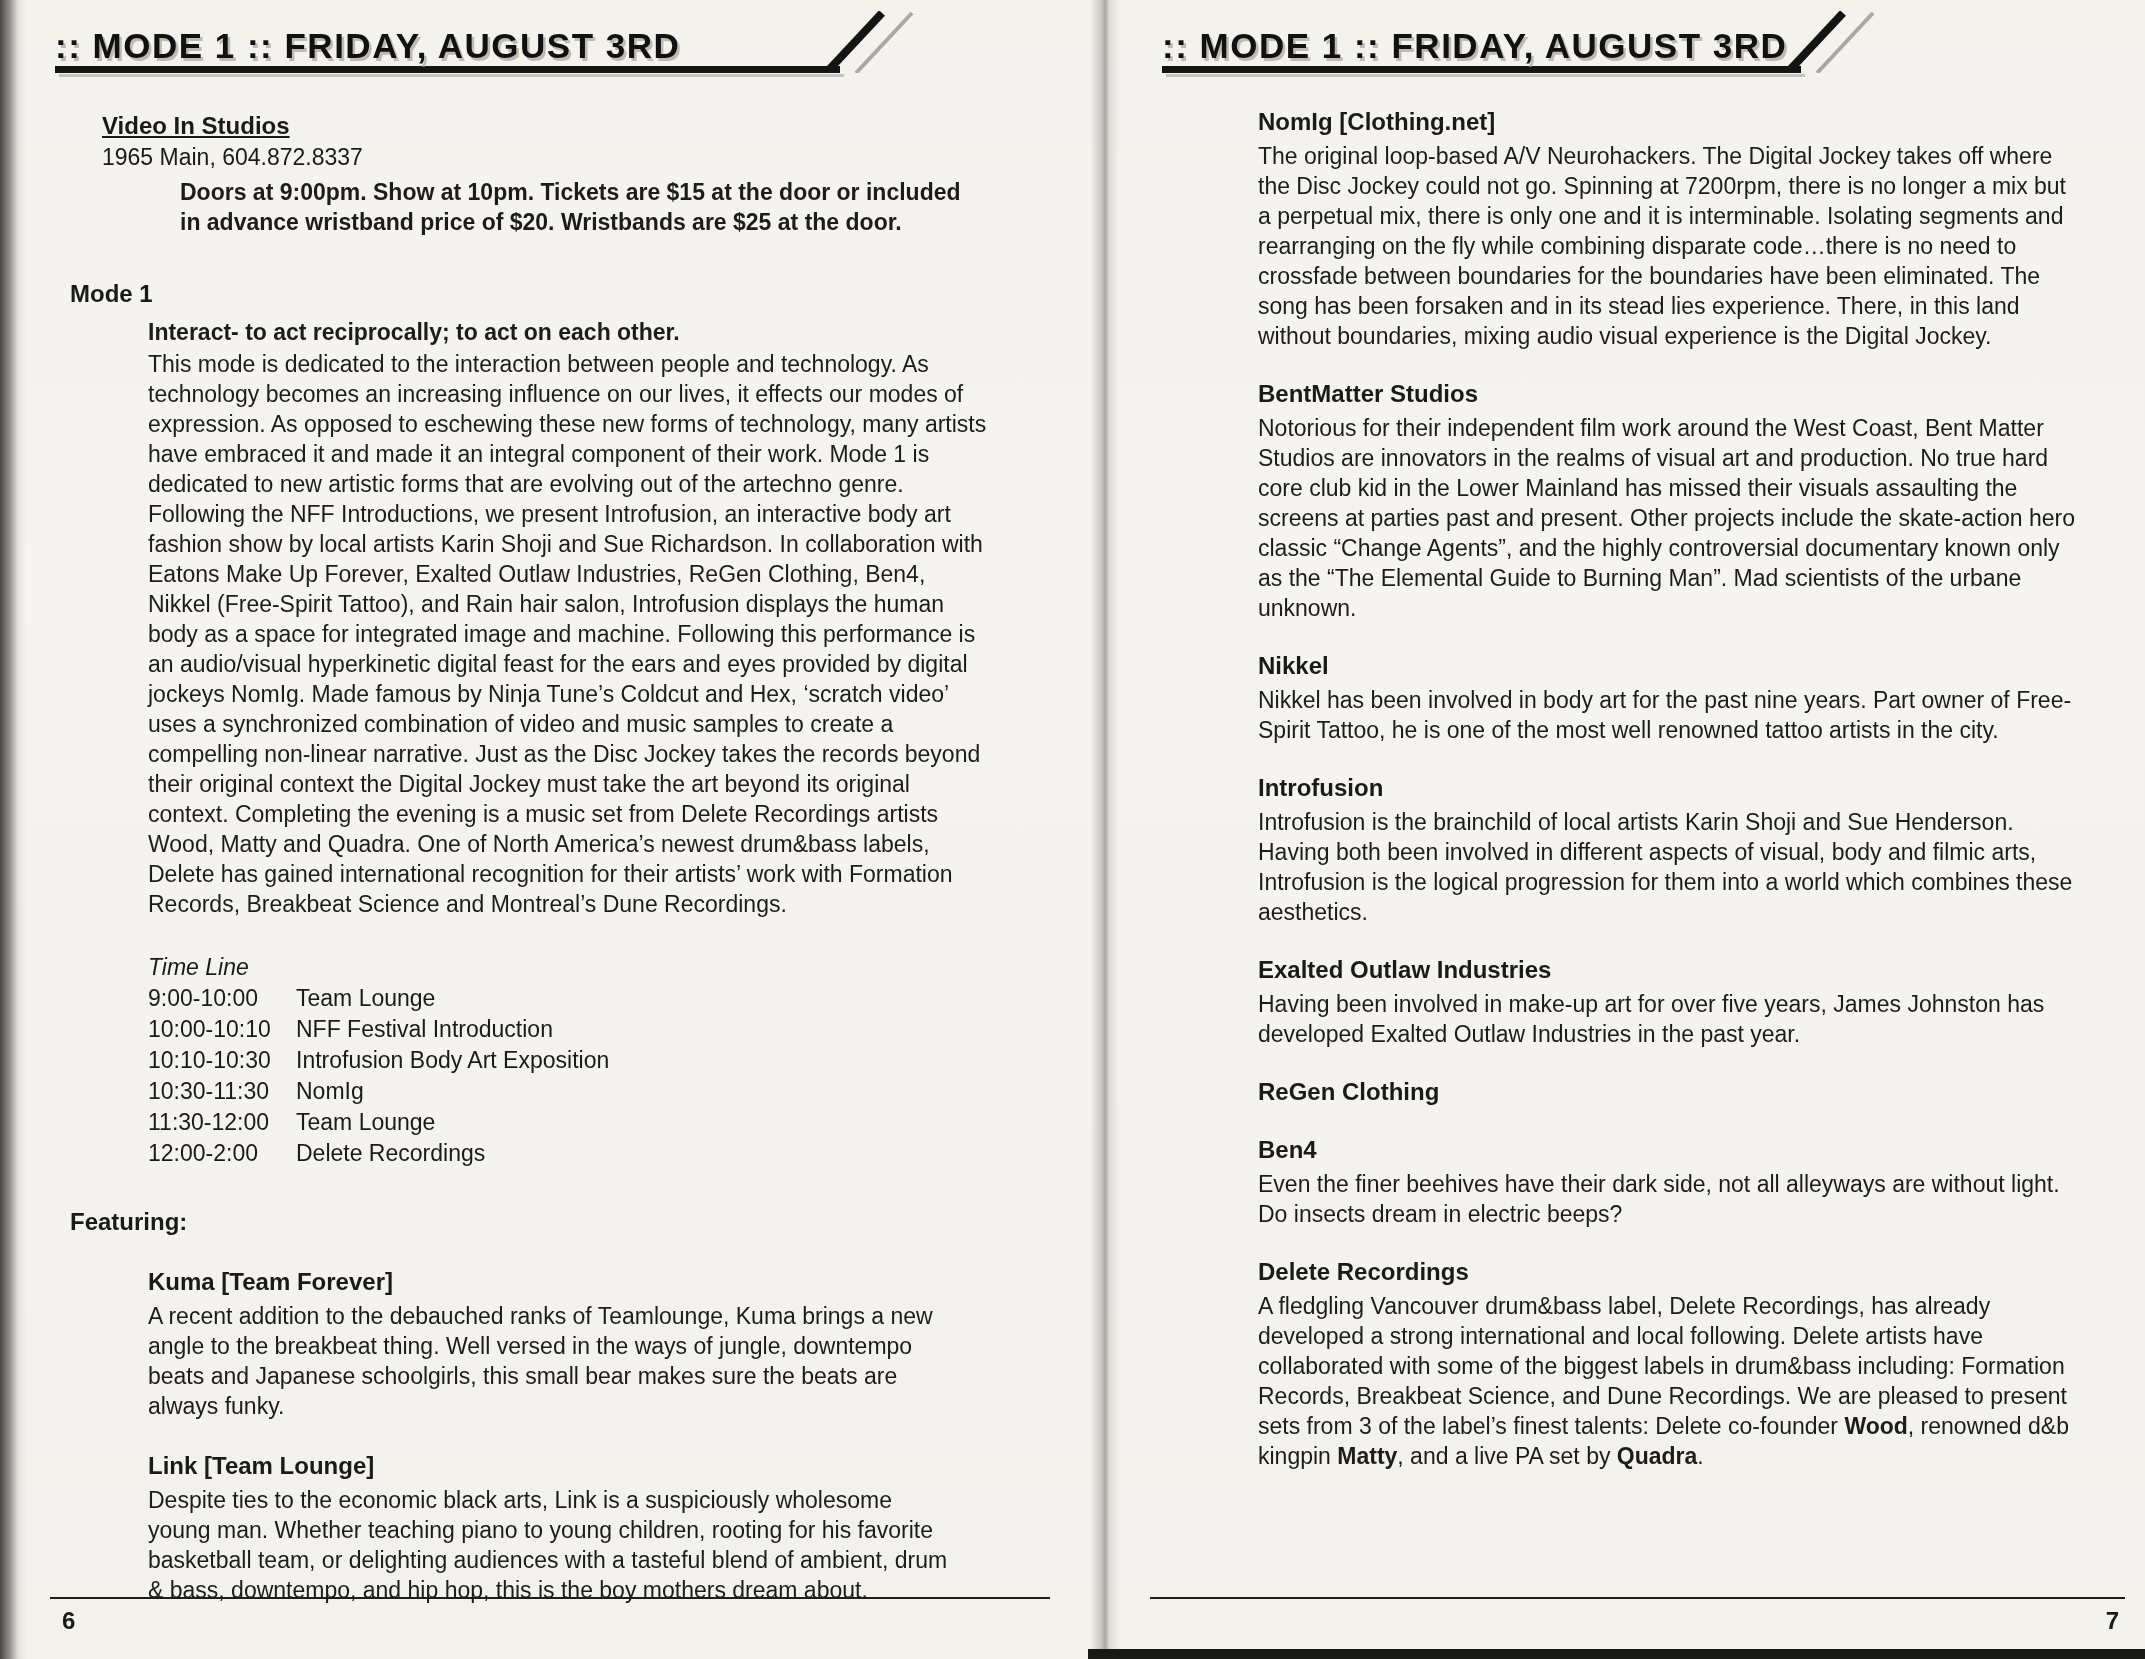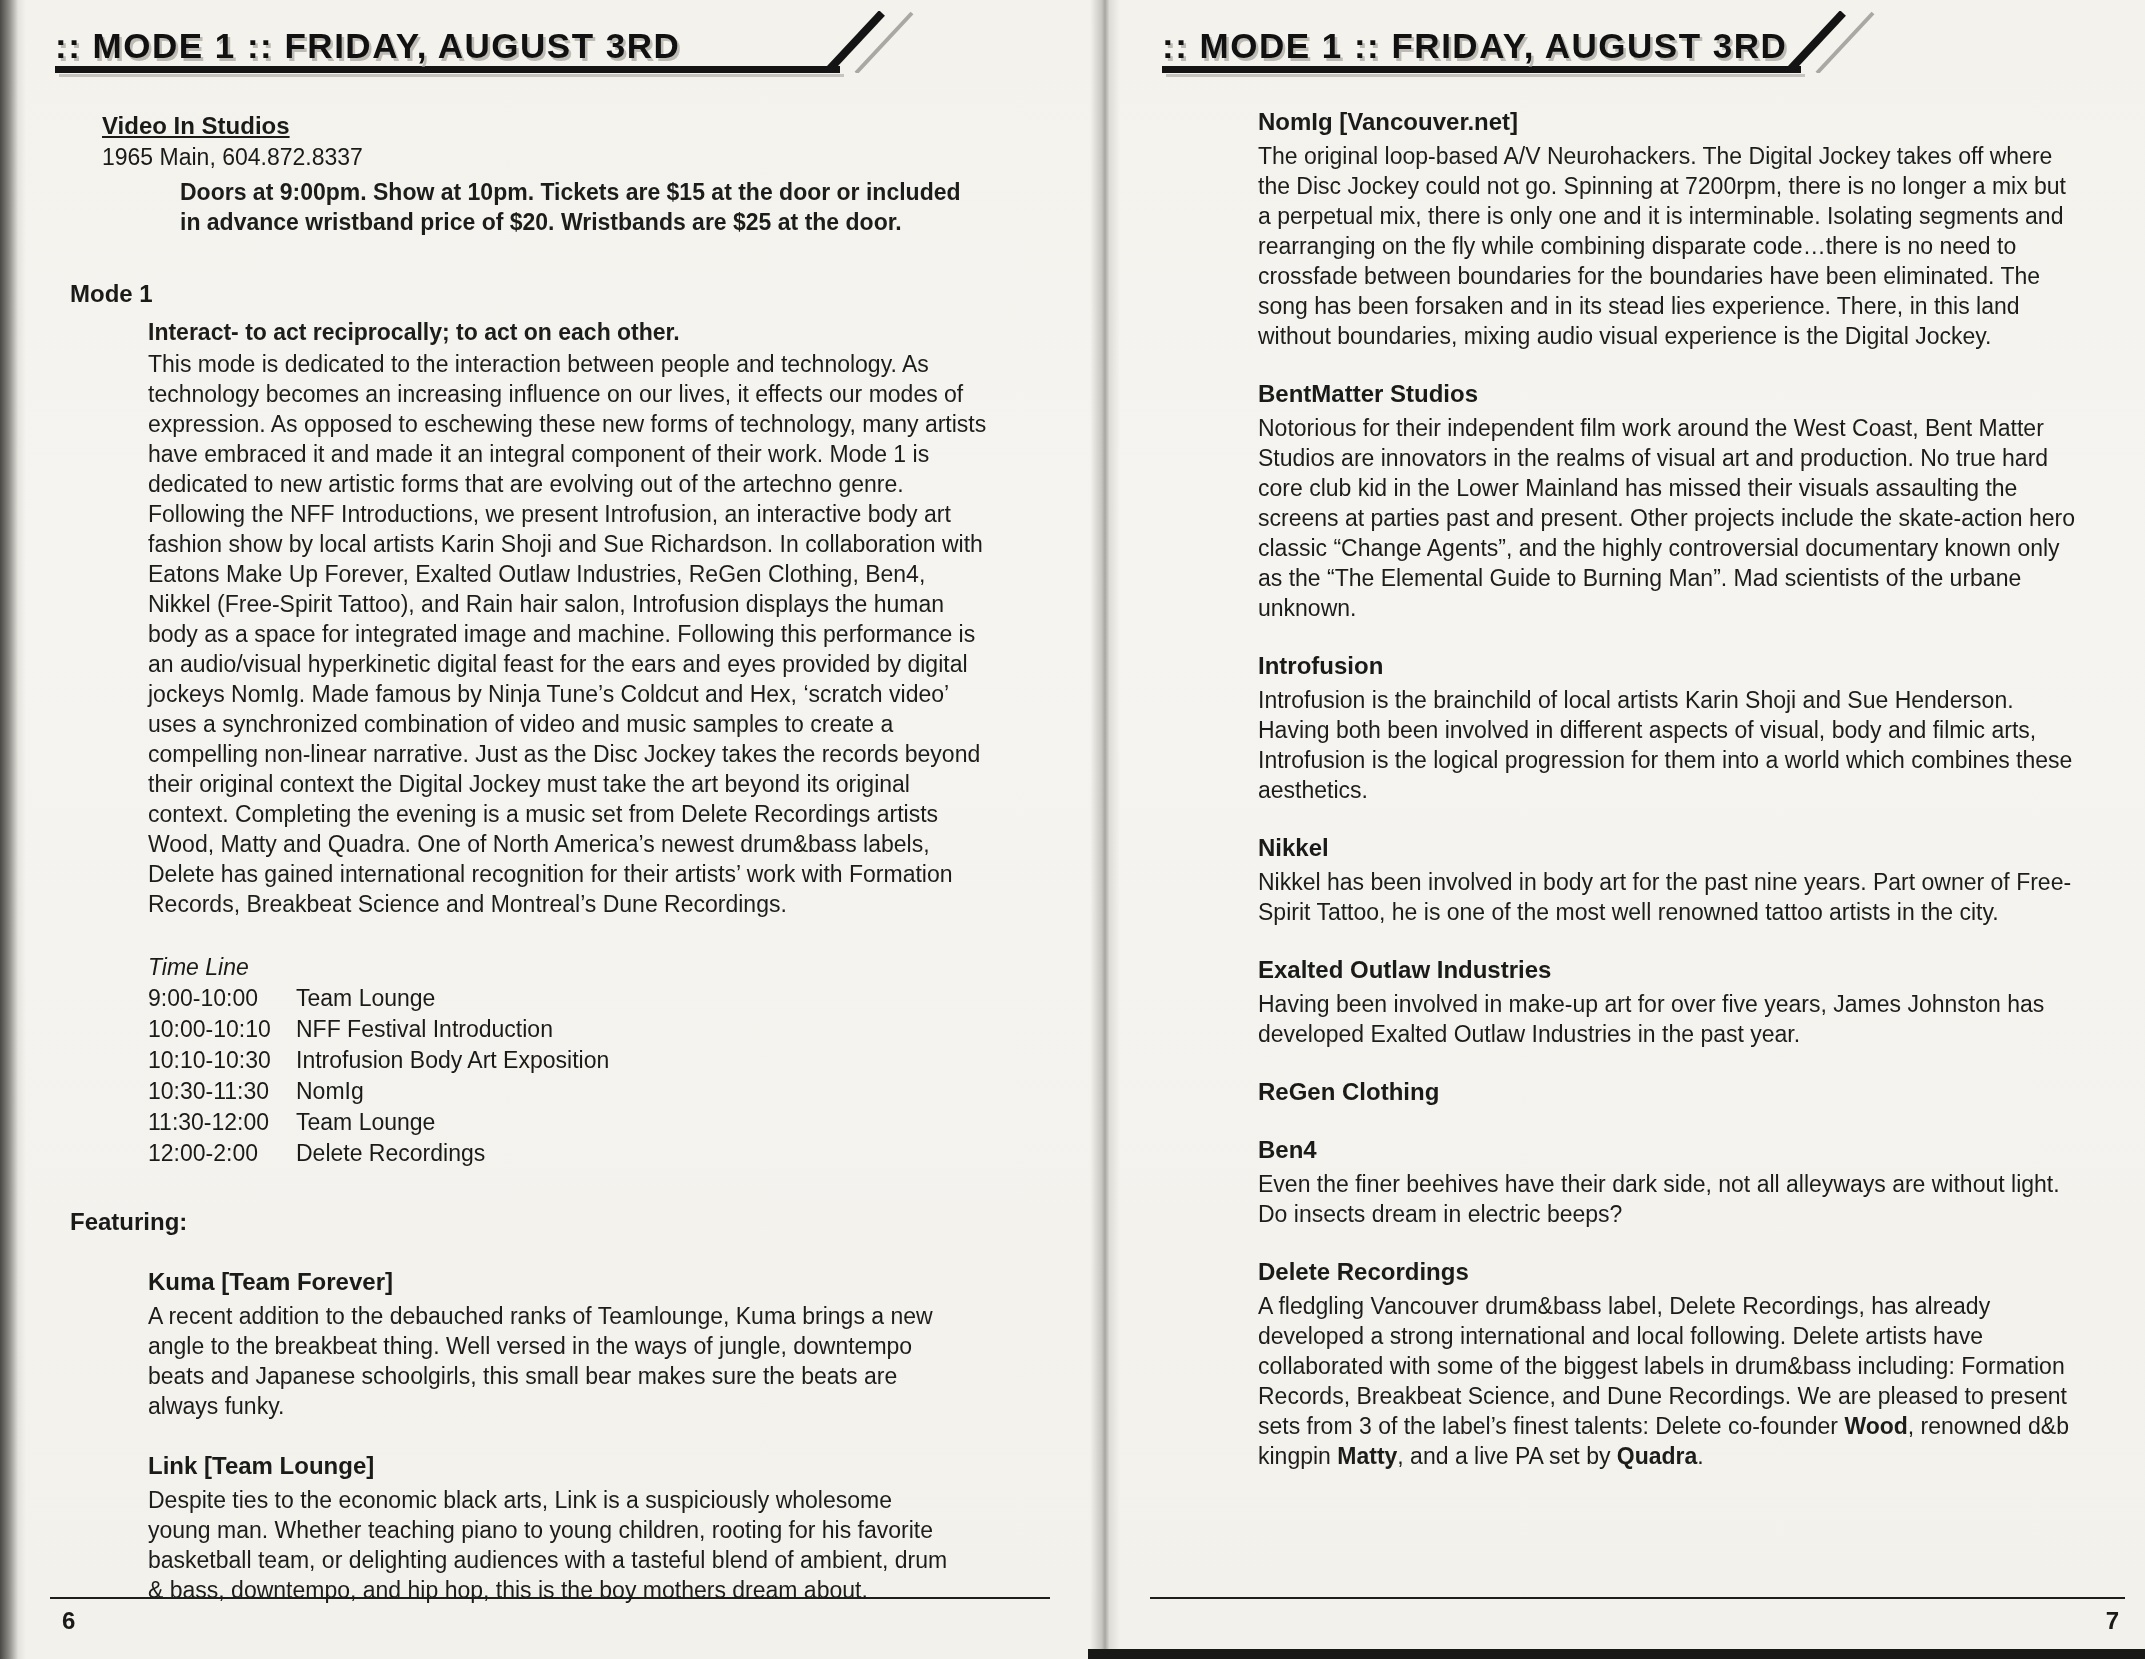--- a/index.html
+++ b/index.html
@@ -167,37 +167,37 @@
       <span class="bar-shadow"></span>
       <svg class="slash" width="92" height="62">
         <line x1="2" y1="62" x2="58" y2="2" stroke="#141414" stroke-width="8"></line>
         <line x1="32" y1="62" x2="88" y2="2" stroke="#aaa8a2" stroke-width="4"></line>
       </svg>
     </div>
 
     <div class="sections">
 
       <div>
-        <div class="section-title first">NomIg [Vancouver.net]</div>
+        <div class="section-title first">NomIg [Clothing.net]</div>
         <div class="section-body bodytext">The original loop-based A/V Neurohackers. The Digital Jockey takes off where the Disc Jockey could not go. Spinning at 7200rpm, there is no longer a mix but a perpetual mix, there is only one and it is interminable. Isolating segments and rearranging on the fly while combining disparate code…there is no need to crossfade between boundaries for the boundaries have been eliminated. The song has been forsaken and in its stead lies experience. There, in this land without boundaries, mixing audio visual experience is the Digital Jockey.</div>
       </div>
 
       <div>
         <div class="section-title">BentMatter Studios</div>
         <div class="section-body bodytext">Notorious for their independent film work around the West Coast, Bent Matter Studios are innovators in the realms of visual art and production. No true hard core club kid in the Lower Mainland has missed their visuals assaulting the screens at parties past and present. Other projects include the skate-action hero classic “Change Agents”, and the highly controversial documentary known only as the “The Elemental Guide to Burning Man”. Mad scientists of the urbane unknown.</div>
       </div>
 
       <div>
+        <div class="section-title">Nikkel</div>
+        <div class="section-body bodytext">Nikkel has been involved in body art for the past nine years. Part owner of Free-Spirit Tattoo, he is one of the most well renowned tattoo artists in the city.</div>
+      </div>
+
+      <div>
         <div class="section-title">Introfusion</div>
         <div class="section-body bodytext">Introfusion is the brainchild of local artists Karin Shoji and Sue Henderson. Having both been involved in different aspects of visual, body and filmic arts, Introfusion is the logical progression for them into a world which combines these aesthetics.</div>
-      </div>
-
-      <div>
-        <div class="section-title">Nikkel</div>
-        <div class="section-body bodytext">Nikkel has been involved in body art for the past nine years. Part owner of Free-Spirit Tattoo, he is one of the most well renowned tattoo artists in the city.</div>
       </div>
 
       <div>
         <div class="section-title">Exalted Outlaw Industries</div>
         <div class="section-body bodytext">Having been involved in make-up art for over five years, James Johnston has developed Exalted Outlaw Industries in the past year.</div>
       </div>
 
       <div>
         <div class="section-title">ReGen Clothing</div>
       </div>

